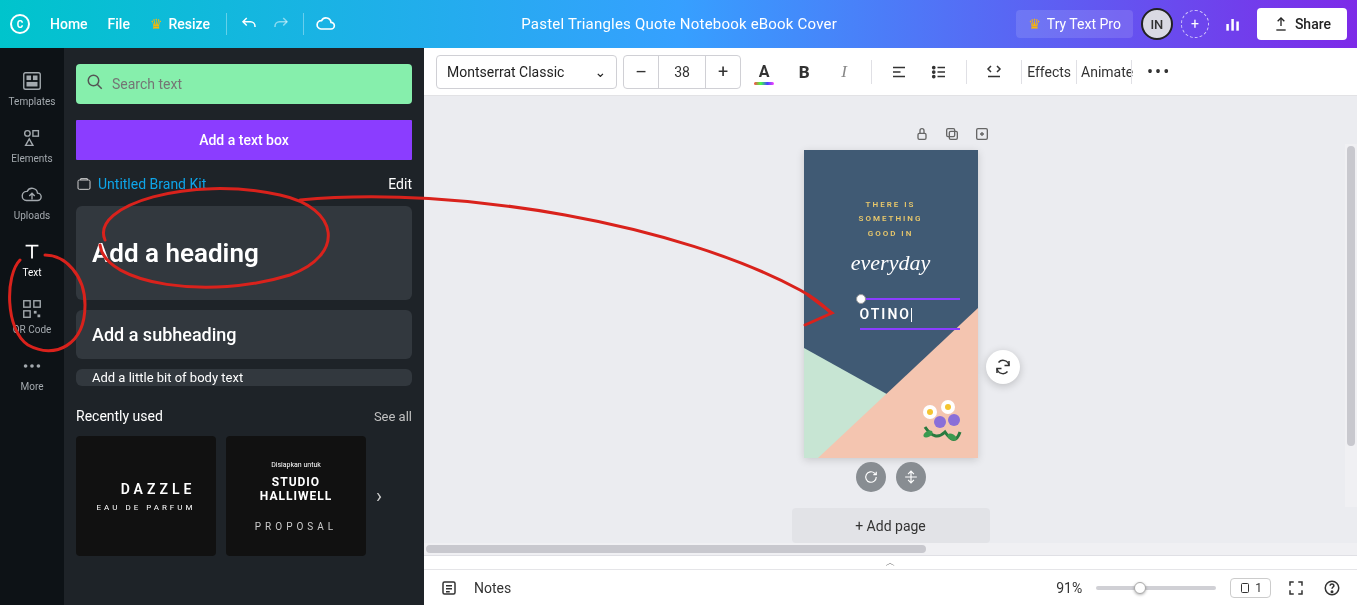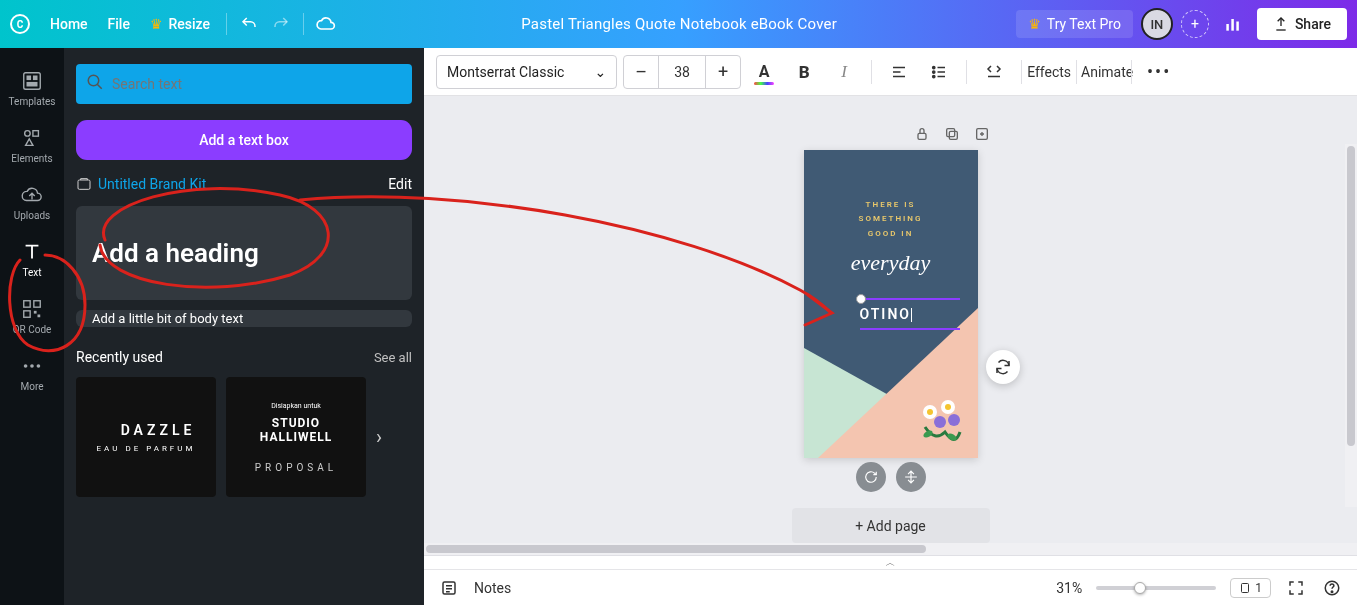--- a/index.html
+++ b/index.html
@@ -21,24 +21,24 @@
 
 
 .main { display: flex; height: 557px; }
 .rail { width: 64px; background: #0d1216; display: flex; flex-direction: column; align-items: center; padding-top: 10px; color: #a3a9ae; font-size: 10px; }
 .rail .r-item { width: 64px; padding: 12px 0 8px; display: flex; flex-direction: column; align-items: center; gap: 4px; cursor: pointer; }
 .rail .r-item.active { color: #fff; }
 .rail svg { width: 22px; height: 22px; fill: currentColor; }
 
 
 .panel { width: 360px; background: #1e2328; color: #fff; padding: 16px 12px; position: relative; overflow: hidden; }
-.search { display: flex; align-items: center; background: #0ea5e9; border-radius: 4px; height: 40px; padding: 0 10px; margin-bottom: 16px; }
+.search { display: flex; align-items: center; background: #86efac; border-radius: 4px; height: 40px; padding: 0 10px; margin-bottom: 16px; }
 .search input { border: none; outline: none; flex: 1; font-size: 14px; color: #333; background: transparent; }
 .search-ic { color: #555; margin-right: 8px; }
-.add-text-btn { background: #8b3dff; color: #fff; border-radius: 11px; height: 40px; display: flex; align-items: center; justify-content: center; font-weight: 500; font-size: 14px; margin-bottom: 16px; cursor: pointer; }
+.add-text-btn { background: #8b3dff; color: #fff; border-radius: 1px; height: 40px; display: flex; align-items: center; justify-content: center; font-weight: 500; font-size: 14px; margin-bottom: 16px; cursor: pointer; }
 .bk-row { display: flex; align-items: center; justify-content: space-between; font-size: 14px; margin-bottom: 14px; }
 .bk-row .bk-left { display: flex; align-items: center; gap: 6px; color: #d0d0d0; }
 .bk-row .bk-left .bk-name { font-weight: 400; color: #0ea5e9; }
 .text-option { background: #32383e; border-radius: 6px; padding: 14px 16px; margin-bottom: 10px; cursor: pointer; }
 .text-option.h { font-size: 26px; font-weight: 600; padding: 32px 16px; }
 .text-option.sh { font-size: 18px; font-weight: 500; }
 .text-option.b { font-size: 13px; padding: 1px 16px; }
 .recent-row { display: flex; justify-content: space-between; align-items: center; margin: 22px 0 12px; font-size: 14px; }
 .recent-row .see { color: #c0c0c0; font-size: 13px; }
 .recent-grid { display: flex; align-items: center; gap: 10px; }
@@ -235,20 +235,21 @@
       <div class="bk-left">
         <svg width="16" height="16" viewBox="0 0 24 24" fill="none" stroke="currentColor" stroke-width="1.5">
             <rect x="3" y="6" width="18" height="14" rx="2"></rect>
             <path d="M7 6V4h10v2"></path>
           </svg>
         <span class="bk-name">Untitled Brand Kit</span>
       </div>
       <span>Edit</span>
     </div>
     <div class="text-option h">Add a heading</div>
+    <div class="text-option sh">Add a subheading</div>
     <div class="text-option b">Add a little bit of body text</div>
     <div class="recent-row">
       <span>Recently used</span>
       <span class="see">See all</span>
     </div>
     <div class="recent-grid">
       <div class="tpl">
         <div class="line1">DAZZLE</div>
         <div class="line2">EAU DE PARFUM</div>
       </div>
@@ -393,21 +394,21 @@
 
     <div class="botbar">
       <div class="bic">
         <svg width="18" height="18" viewBox="0 0 24 24" fill="none" stroke="#333" stroke-width="2">
             <rect x="4" y="4" width="16" height="16" rx="2"></rect>
             <path d="M8 9h8M8 13h8M8 17h5"></path>
           </svg>
       </div>
       <span>Notes</span>
       <div class="spacer"></div>
-      <span>31%</span>
+      <span>91%</span>
       <div class="zoom-slider">
           <div class="zt"></div>
         </div>
       <div class="pg">
         <svg width="12" height="12" viewBox="0 0 24 24" fill="none" stroke="#333" stroke-width="2">
             <rect x="5" y="3" width="14" height="18" rx="2"></rect>
           </svg>
         <span>1</span>
       </div>
       <div class="bic">

